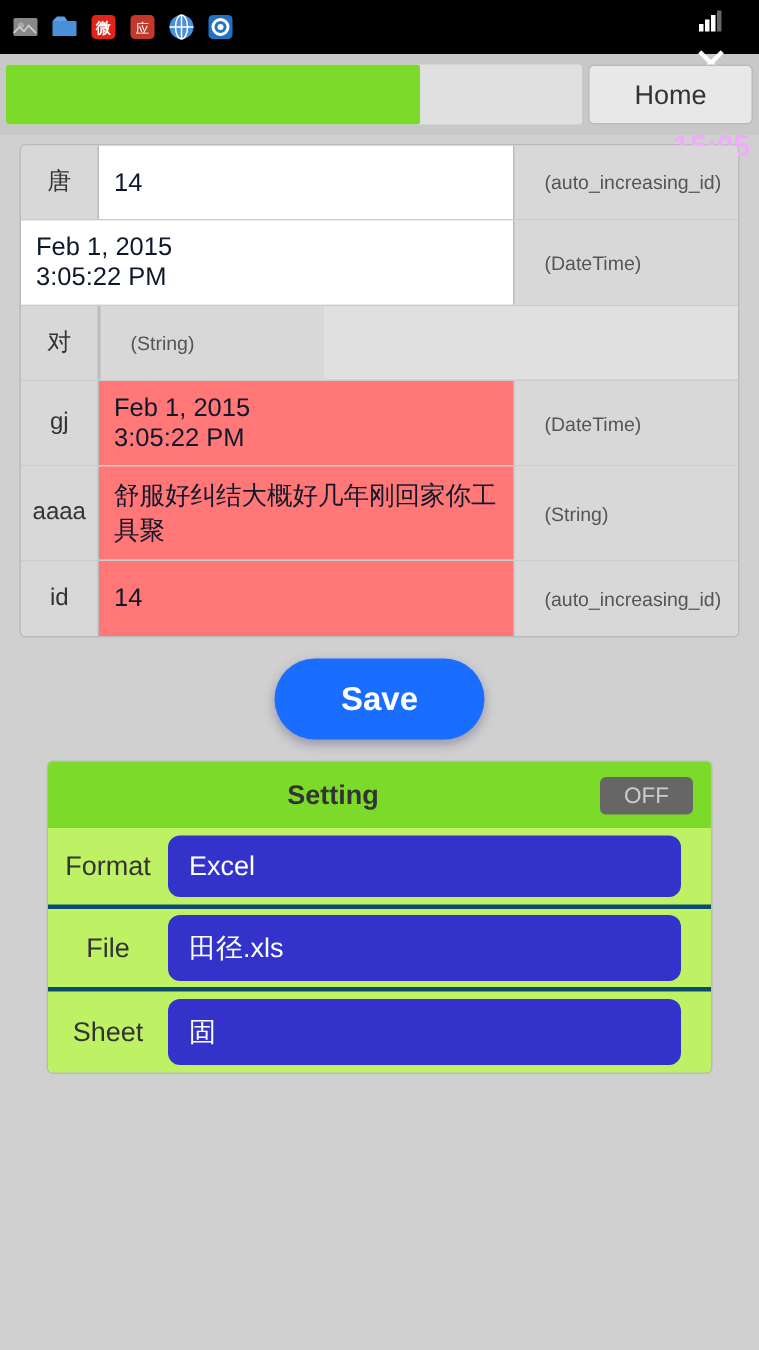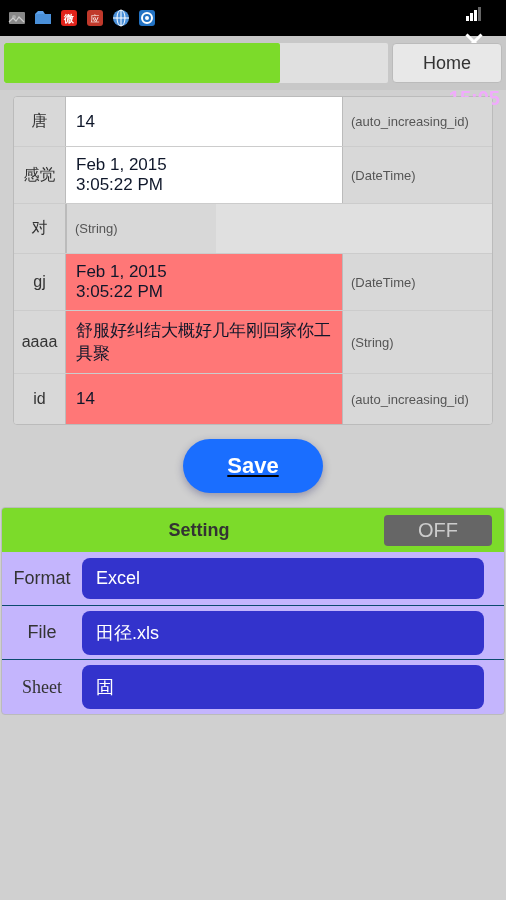--- a/index.html
+++ b/index.html
@@ -138,53 +138,52 @@
     .row-value.highlighted {
       background: #f77;
     }
 
     .row-type {
       width: 150px;
       background: #d8d8d8;
       display: flex;
       align-items: center;
       justify-content: flex-start;
-      padding: 6px 8px;
+      padding: 6px 20px;
       font-size: 13px;
       color: #555;
       border-left: 1px solid #bbb;
       flex-shrink: 0;
     }
 
     
     #buttons-row {
       display: flex;
       justify-content: space-around;
       align-items: center;
       padding: 14px 40px;
-      text-decoration: underline;
     }
 
     .action-button {
       padding: 14px 44px;
       border-radius: 30px;
       background: #1a6eff;
       color: white;
       font-size: 22px;
       font-weight: bold;
       border: none;
       cursor: pointer;
       box-shadow: 0 3px 8px rgba(0,0,80,0.3);
     }
 
     
     #settings-panel {
-      width: 504px;
+      width: 444px;
       margin: 0 auto;
-      background: #c4b5fd;
+      background: #bef264;
       border: 1px solid #bbb;
       border-radius: 4px;
       overflow: hidden;
     }
 
     #settings-header {
       background: #7cdb2a;
       display: flex;
       align-items: center;
       height: 44px;
@@ -193,35 +192,34 @@
     #settings-title {
       font-size: 18px;
       color: #333;
       font-weight: bold;
       flex: 1;
       text-align: center;
     }
     #settings-toggle {
       background: #666;
       color: #ccc;
-      font-size: 20px;
-      padding: 4px 34px;
+      font-size: 15px;
+      padding: 4px 16px;
       border-radius: 4px;
     }
 
     .settings-row {
       display: flex;
       align-items: center;
       min-height: 54px;
-      border-bottom: 1px solid #0c4a6e;
+      border-bottom: 3px solid #0c4a6e;
       padding: 4px 0;
     }
     .settings-row:last-child {
       border-bottom: none;
-      font-family: Liberation Serif, serif;
     }
 
     .settings-label {
       width: 80px;
       font-size: 18px;
       color: #333;
       padding: 0 8px;
       text-align: center;
       flex-shrink: 0;
     }
@@ -340,21 +338,20 @@
 
 <div id="data-table">
 
   <div class="data-row">
     <div class="row-label">唐</div>
     <div class="row-value">14</div>
     <div class="row-type">(auto_increasing_id)</div>
   </div>
 
   <div class="data-row">
-    <div class="row-label">感觉</div>
     <div class="row-value" style="white-space: pre-line;">Feb 1, 2015
 3:05:22 PM</div>
     <div class="row-type">(DateTime)</div>
   </div>
 
   <div class="data-row">
     <div class="row-label">对</div>
     <div class="row-type">(String)</div>
   </div>
 

